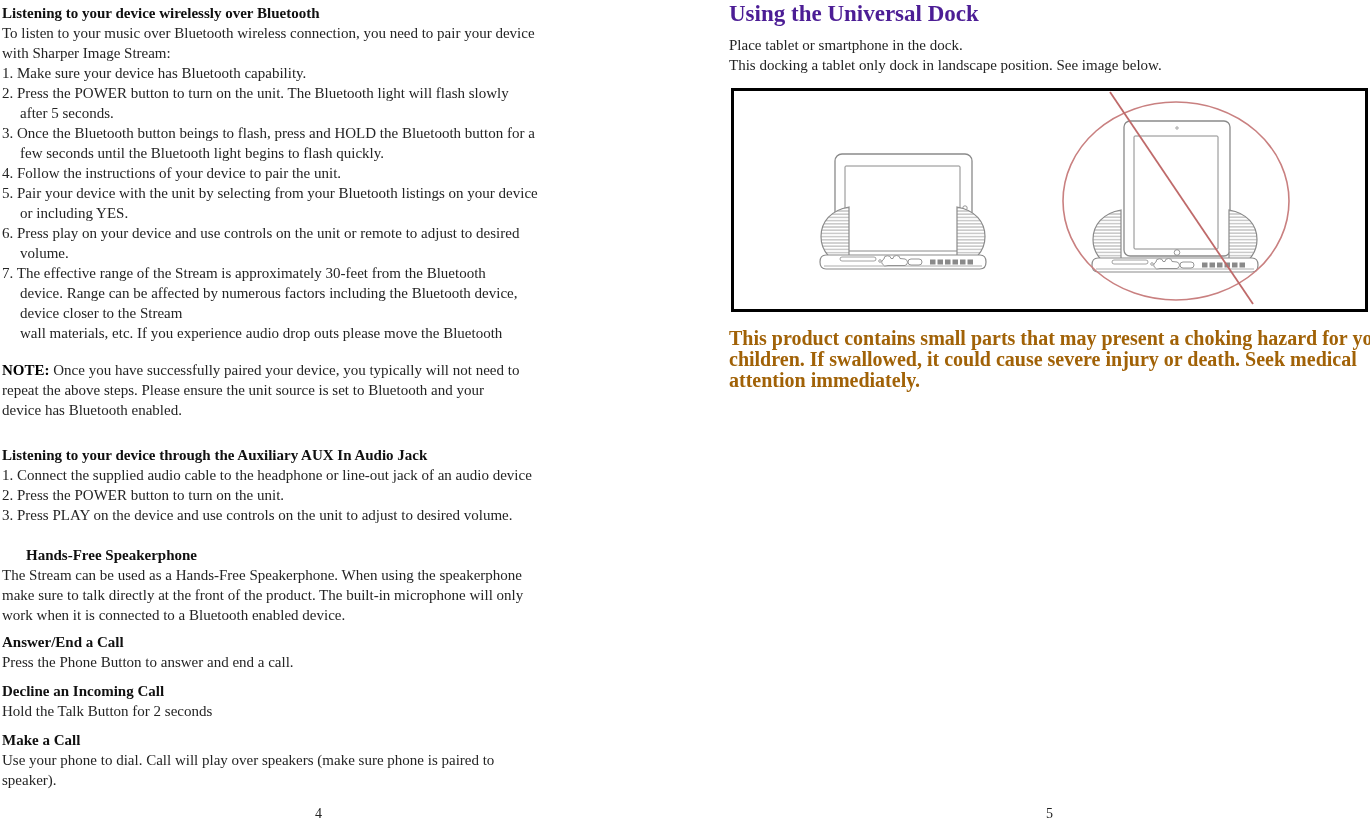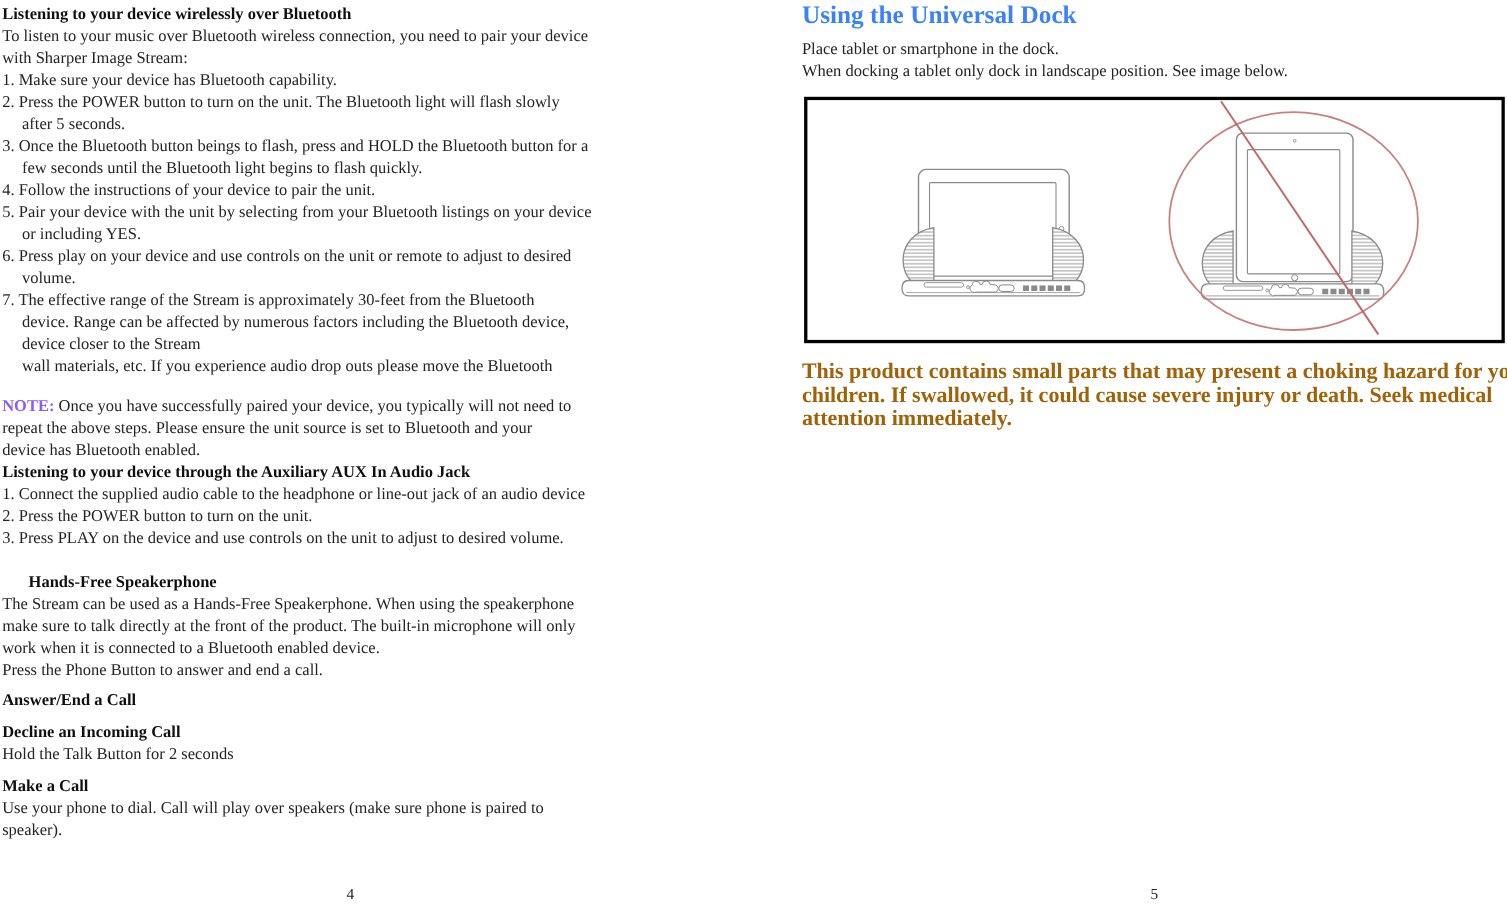--- a/index.html
+++ b/index.html
@@ -7,24 +7,24 @@
   .page {
     position:relative; width:1370px; height:824px; background:#fff;
     font-family:Liberation Serif, serif; color:#242424; overflow:hidden;
   }
   
   .col-left { position:absolute; left:2px; top:3px; width:655px; }
   .block { }
   .line { font-size:15px; line-height:20px; white-space:nowrap; }
   .line.ind { padding-left:18px; }
   .block.h .line { font-weight:bold; color:#101010; }
-  .line b { font-weight:bold; color:#8b5cf6; }
+  .line b { font-weight:bold; color:#000000; }
   
   .col-right { position:absolute; left:729px; top:0px; width:641px; }
-  .r-title { font-size:23px; font-weight:bold; color:#3b82f6; line-height:28px; margin-bottom:7px; white-space:nowrap; }
+  .r-title { font-size:23px; font-weight:bold; color:#4c1d95; line-height:28px; margin-bottom:7px; white-space:nowrap; }
   .intro-line { font-size:15px; line-height:20px; white-space:nowrap; }
   .figure {
     margin-left:2px; margin-top:13px; width:637px; height:224px;
     border:3px solid #000; background:#fff; position:relative;
   }
   .figure svg { display:block; }
   .warning { margin-top:16px; }
   .warning .wline { font-size:20px; line-height:21px; font-weight:bold; color:#a16207; white-space:nowrap; }
   
   .pagenum { position:absolute; font-size:14px; color:#222; }
@@ -64,61 +64,61 @@
         <div class="line">7. The effective range of the Stream is approximately 30-feet from the Bluetooth</div>
         <div class="line ind">device. Range can be affected by numerous factors including the Bluetooth device,</div>
         <div class="line ind">device closer to the Stream</div>
         <div class="line ind">wall materials, etc. If you experience audio drop outs please move the Bluetooth</div>
       </div>
       <div class="block p" style="margin-top: 17px;">
         <div class="line"><b>NOTE:</b> Once you have successfully paired your device, you typically will not need to</div>
         <div class="line">repeat the above steps. Please ensure the unit source is set to Bluetooth and your</div>
         <div class="line">device has Bluetooth enabled.</div>
       </div>
-      <div class="block h" style="">
+      <div class="block h" style="margin-top: 25px;">
         <div class="line">Listening to your device through the Auxiliary AUX In Audio Jack</div>
       </div>
       <div class="block p">
         <div class="line">1. Connect the supplied audio cable to the headphone or line-out jack of an audio device</div>
         <div class="line">2. Press the POWER button to turn on the unit.</div>
         <div class="line">3. Press PLAY on the device and use controls on the unit to adjust to desired volume.</div>
       </div>
       <div class="block h" style="margin-top: 20px; margin-left: 24px;">
         <div class="line">Hands-Free Speakerphone</div>
       </div>
       <div class="block p">
         <div class="line">The Stream can be used as a Hands-Free Speakerphone. When using the speakerphone</div>
         <div class="line">make sure to talk directly at the front of the product. The built-in microphone will only</div>
         <div class="line">work when it is connected to a Bluetooth enabled device.</div>
       </div>
+      <div class="block h" style="margin-top: 7px;">
+        <div class="line">Answer/End a Call</div>
+      </div>
       <div class="block p">
         <div class="line">Press the Phone Button to answer and end a call.</div>
-      </div>
-      <div class="block h" style="margin-top: 7px;">
-        <div class="line">Answer/End a Call</div>
       </div>
       <div class="block h" style="margin-top: 9px;">
         <div class="line">Decline an Incoming Call</div>
       </div>
       <div class="block p">
         <div class="line">Hold the Talk Button for 2 seconds</div>
       </div>
       <div class="block h" style="margin-top: 9px;">
         <div class="line">Make a Call</div>
       </div>
       <div class="block p">
         <div class="line">Use your phone to dial. Call will play over speakers (make sure phone is paired to</div>
         <div class="line">speaker).</div>
       </div>
     </div>
 
   <div class="col-right">
     <div class="r-title">Using the Universal Dock</div>
     <div class="intro-line">Place tablet or smartphone in the dock.</div>
-    <div class="intro-line">When docking a tablet only dock in landscape position. See image below.</div>
+    <div class="intro-line">This docking a tablet only dock in landscape position. See image below.</div>
 
     <div class="figure" style="border-color: rgb(0, 0, 0);">
       <svg width="631" height="218" viewBox="0 0 631 218">
         <defs>
           <pattern id="hat" width="6" height="3.2" patternUnits="userSpaceOnUse">
             <line class="ln" x1="0" y1="1.6" x2="6" y2="1.6" stroke-width="0.8"></line>
           </pattern>
           <g id="dockbase">
 
             <path class="lnf" d="M31,4 C13,7 3,19 3,33.5 C3,48 13,60 31,63 Z" stroke-width="1.2"></path>

